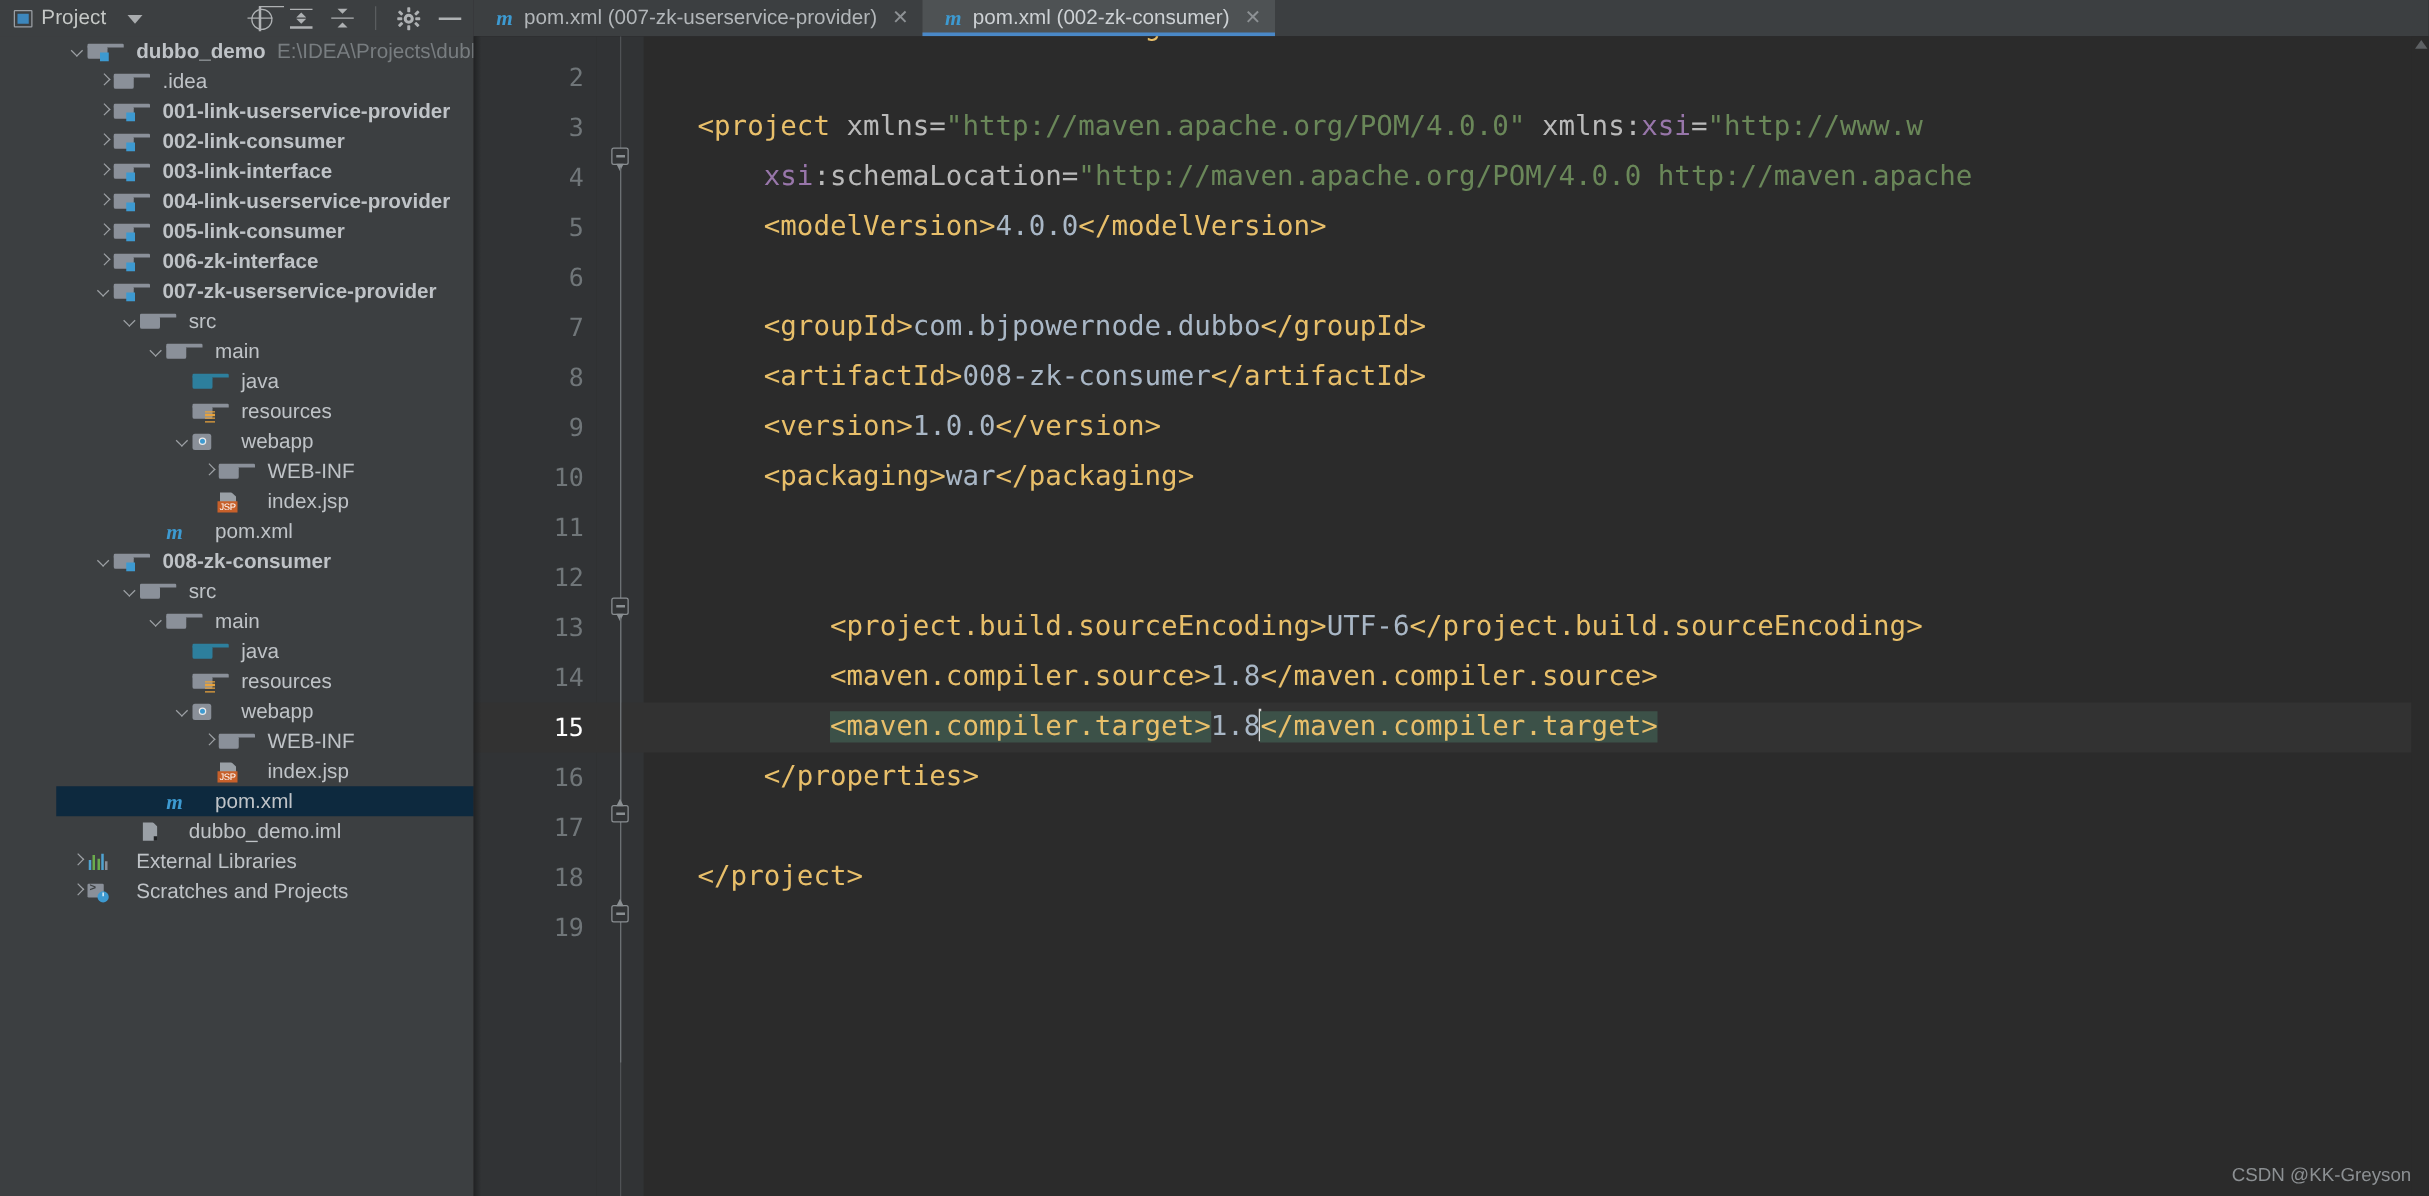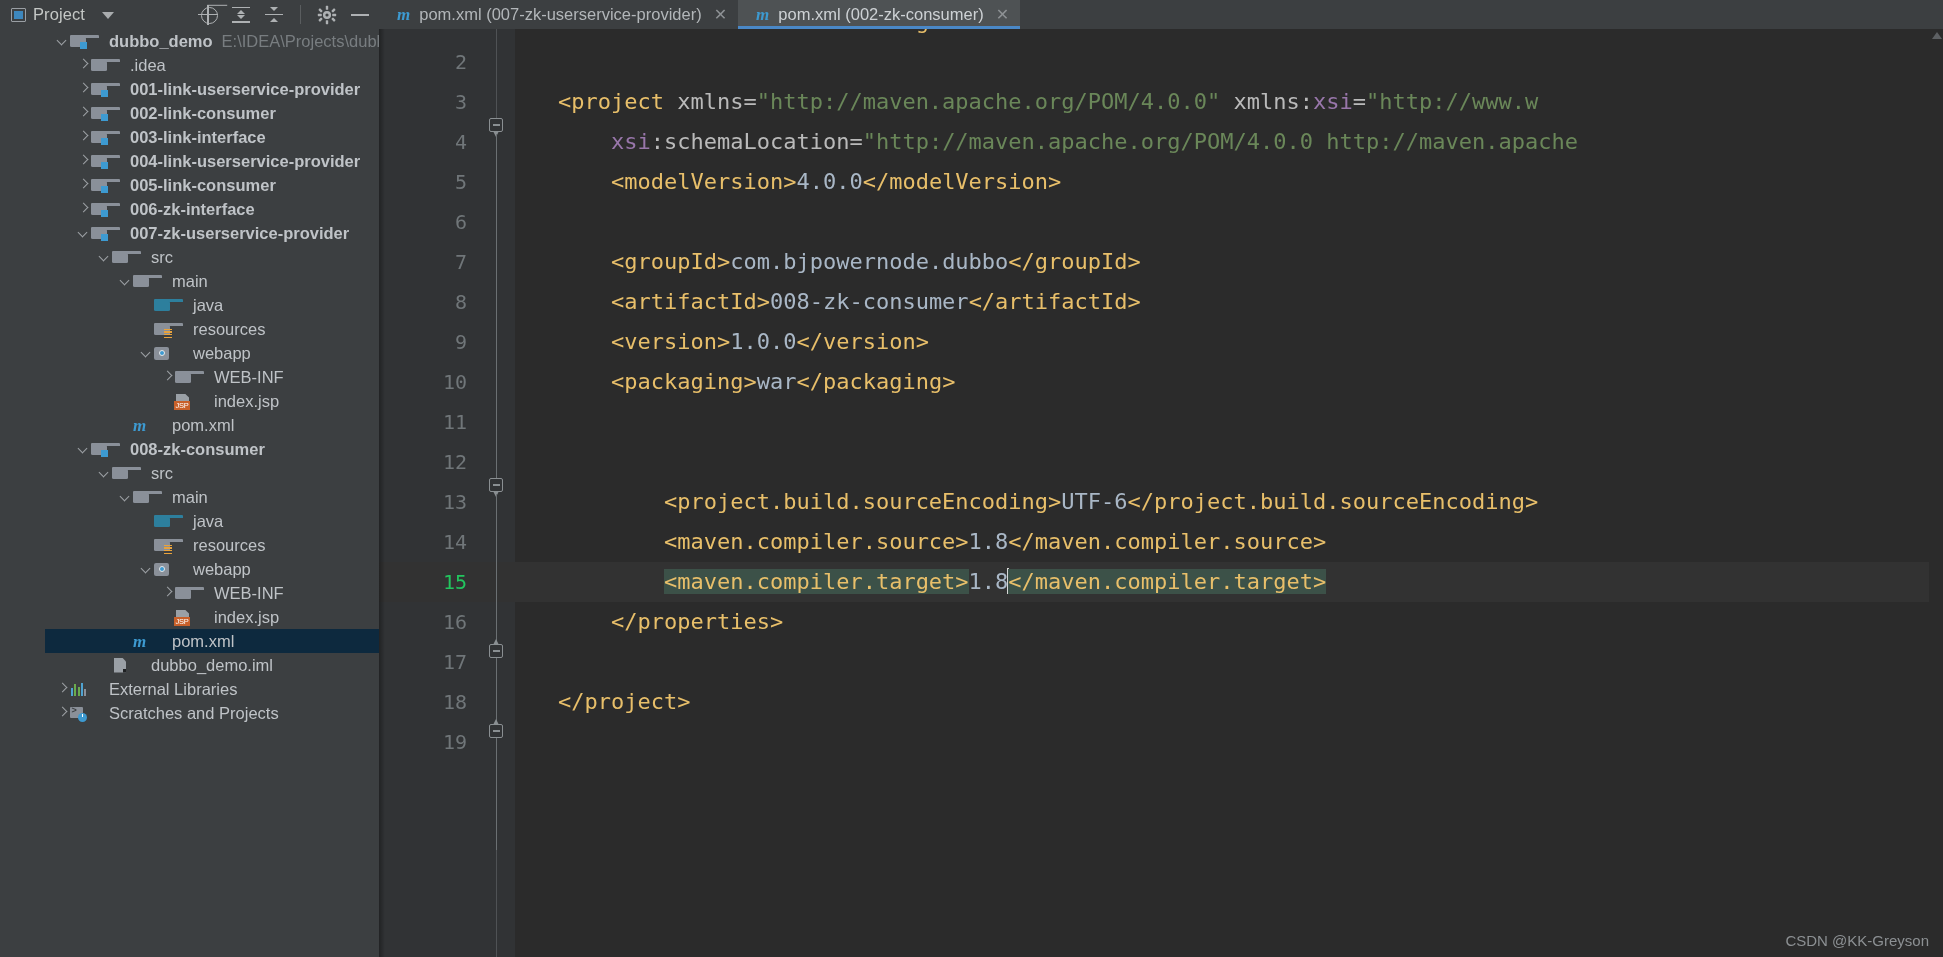--- a/index.html
+++ b/index.html
@@ -180,21 +180,21 @@
     position: absolute; left: 0; width: 88px; text-align: right;
     font-family: "DejaVu Sans Mono", monospace; font-size: 20px; color: #707679;
     line-height: 40px;
   }
   .code {
     position: absolute; left: 136px; white-space: pre;
     font-family: "DejaVu Sans Mono", monospace; font-size: 22px;
     line-height: 40px; color: #a9b7c6; margin-left: 43px;
   }
   .cl.highlight { background: #323232; }
-  .cl.highlight .lno { color: #22c55e; }
+  .cl.highlight .lno { color: #ffffff; }
   .tag { color: #e8bf6a; }
   .attr { color: #bababa; }
   .val { color: #6a8759; }
   .ns { color: #9876aa; }
   .txt { color: #a9b7c6; }
   .sel { background: #3c5148; }
   .caret-bar {
     display: inline-block; width: 2px; height: 26px; background: #d6d6d6;
     vertical-align: -5px; margin: 0 -1px;
   }

